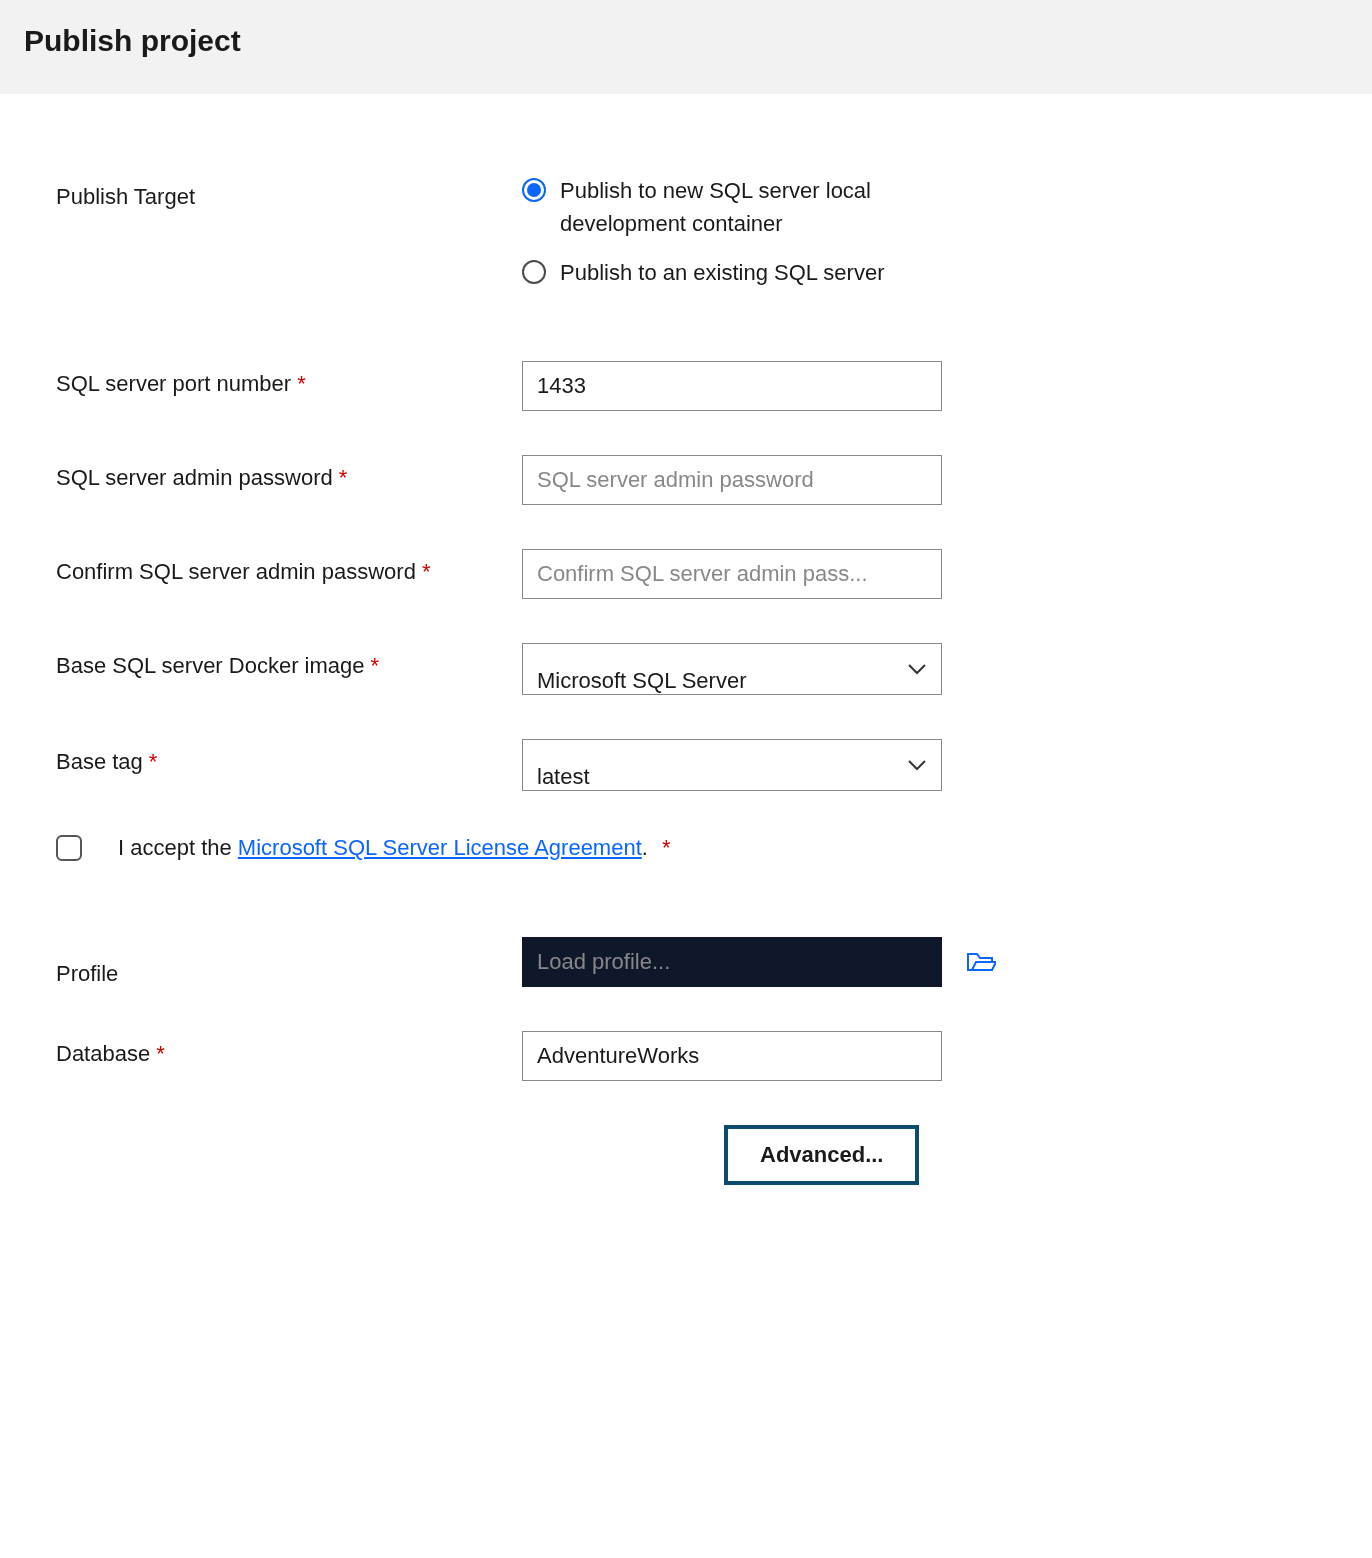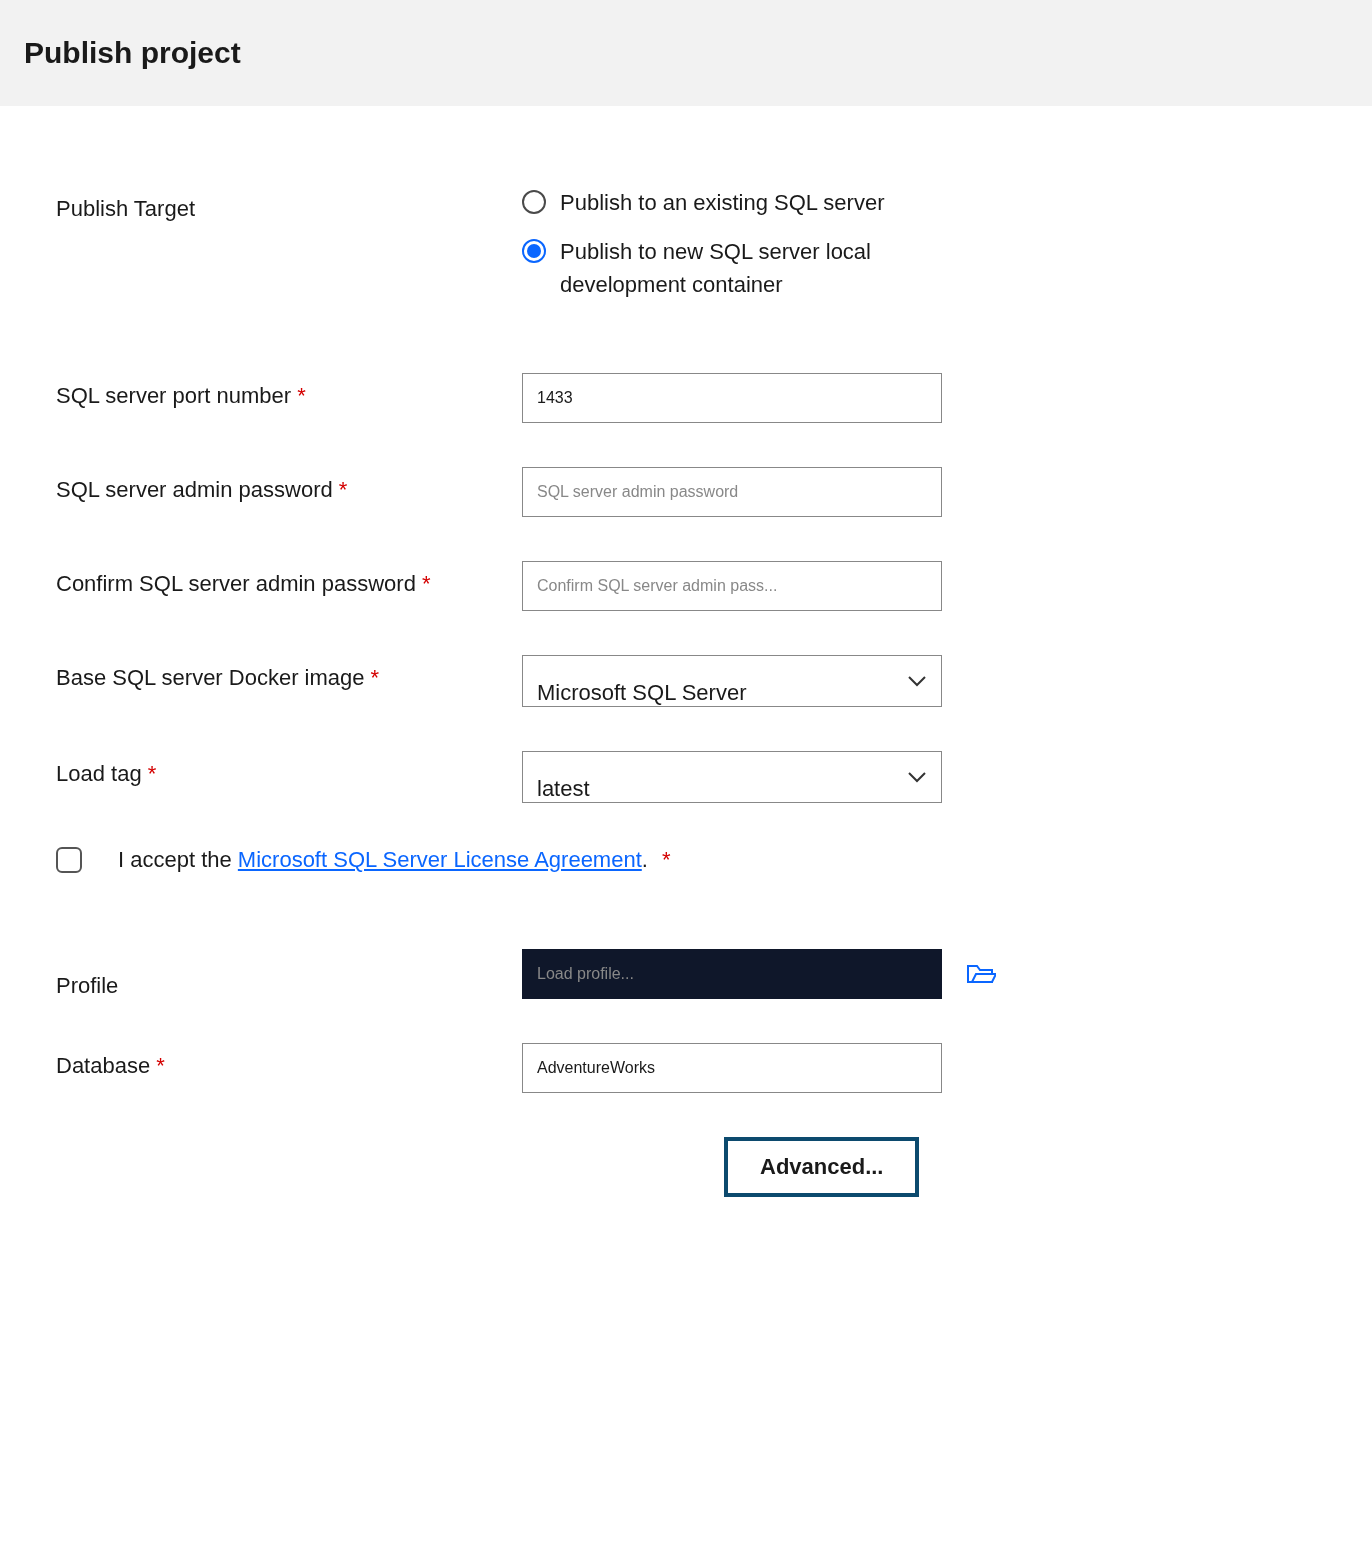--- a/index.html
+++ b/index.html
@@ -8,21 +8,21 @@
       padding: 0;
     }
     body {
       font-family: -apple-system, BlinkMacSystemFont, "Segoe UI", Arial, sans-serif;
       font-size: 22px;
       color: #1a1a1a;
       background: #ffffff;
     }
     .header {
       background: #f2f2f2;
-      padding: 36px 24px 36px 24px;
+      padding: 24px 24px 36px 24px;
     }
     .header-title {
       font-size: 30px;
       font-weight: 700;
       color: #1a1a1a;
     }
     .content {
       padding: 80px 23px 40px 56px;
     }
     .form-row {
@@ -79,21 +79,21 @@
     }
     .required {
       color: #d40000;
       margin-left: 6px;
     }
     .text-input {
       width: 100%;
       height: 50px;
       border: 1px solid #888;
       padding: 0 14px;
-      font-size: 16px;
+      font-size: 22px;
       color: #1a1a1a;
       background: #ffffff;
     }
     .text-input::placeholder {
       color: #888;
     }
     .text-input.disabled {
       background: #0f172a;
       color: #888;
       border-color: transparent;
@@ -171,29 +171,29 @@
   <div class="header-title">Publish project</div>
 </div>
 
 <div class="content">
 
   <div class="form-row" style="margin-bottom:72px;">
     <div class="label-col">Publish Target</div>
     <div class="input-col">
       <div class="radio-group">
         <div class="radio-option">
-          <div class="radio-circle"></div>
-          <div class="radio-label">Publish to an existing SQL server</div>
-        </div>
-        <div class="radio-option">
           <div class="radio-circle selected">
             <div class="radio-dot"></div>
           </div>
           <div class="radio-label">Publish to new SQL server local development container</div>
         </div>
+        <div class="radio-option">
+          <div class="radio-circle"></div>
+          <div class="radio-label">Publish to an existing SQL server</div>
+        </div>
       </div>
     </div>
   </div>
 
   <div class="form-row">
     <div class="label-col">
       <span>SQL server port number</span><span class="required">*</span>
     </div>
     <div class="input-col">
       <input type="text" class="text-input" value="1433" style="">
@@ -229,21 +229,21 @@
         </div>
         <svg class="chevron" width="18" height="12" viewBox="0 0 18 12">
           <path d="M1 2 L9 10 L17 2" stroke="#333" stroke-width="2" fill="none"></path>
         </svg>
       </div>
     </div>
   </div>
 
   <div class="form-row">
     <div class="label-col">
-      <span>Load tag</span><span class="required">*</span>
+      <span>Base tag</span><span class="required">*</span>
     </div>
     <div class="input-col">
       <div class="select-wrap">
         <div class="select-box">
           <span>latest</span>
         </div>
         <svg class="chevron" width="18" height="12" viewBox="0 0 18 12">
           <path d="M1 2 L9 10 L17 2" stroke="#333" stroke-width="2" fill="none"></path>
         </svg>
       </div>

